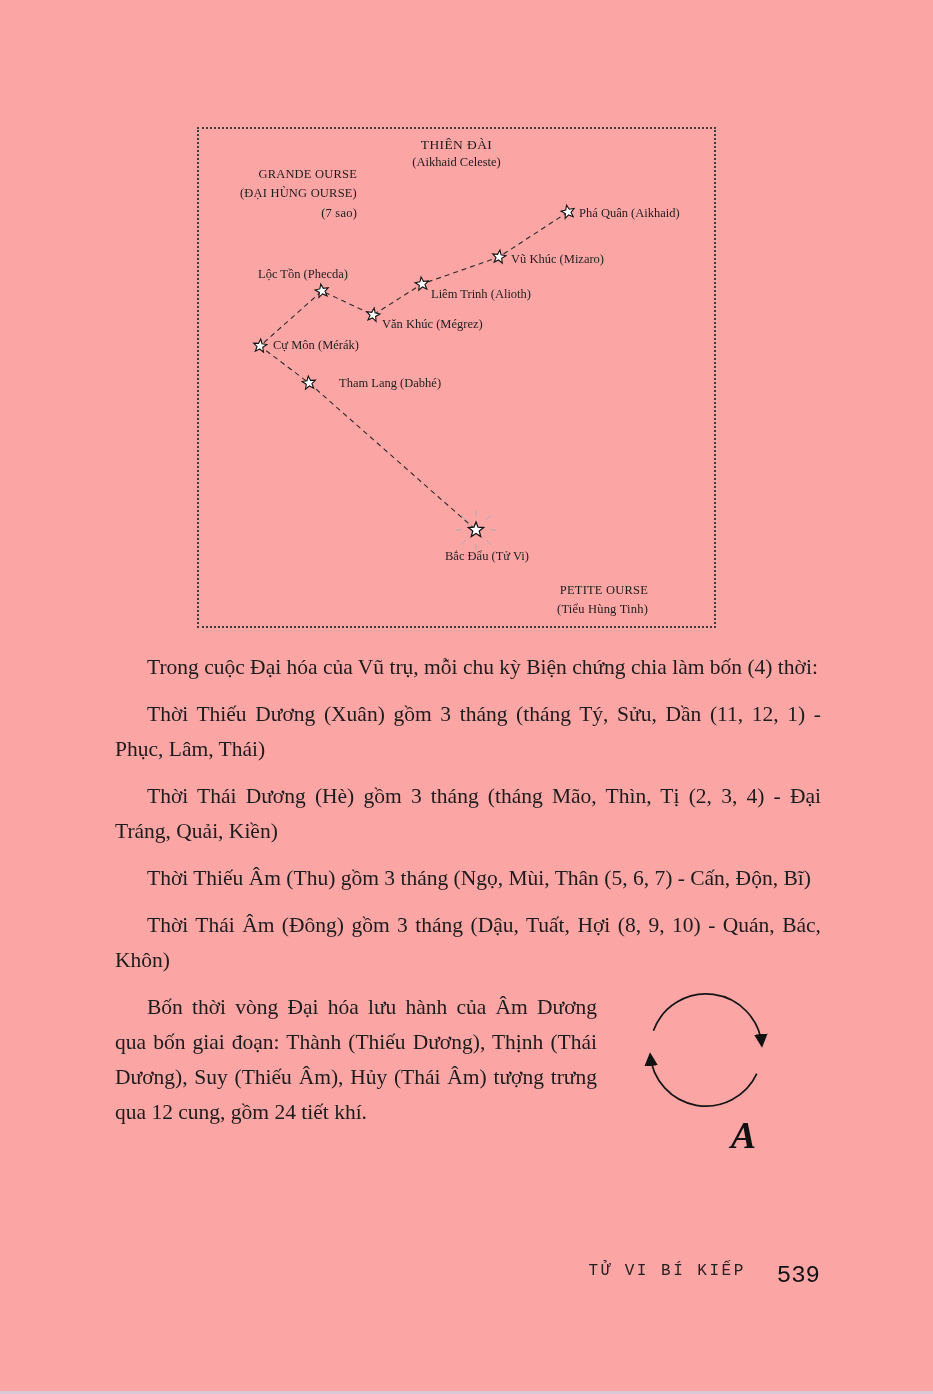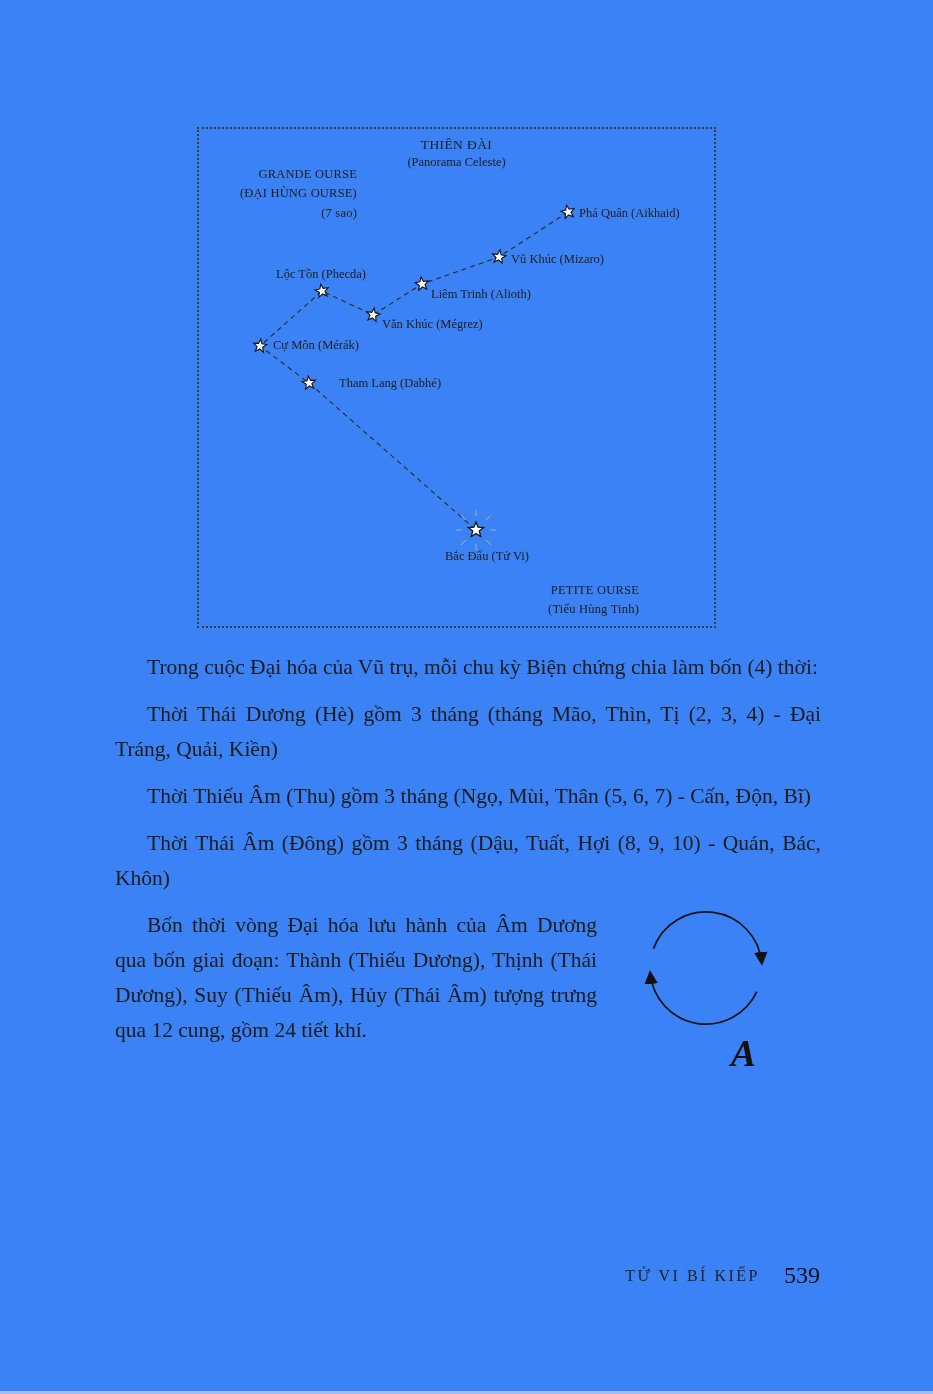--- a/index.html
+++ b/index.html
@@ -4,38 +4,38 @@
 <style>
   * { margin:0; padding:0; box-sizing:border-box; }
   html,body { width:933px; height:1394px; }
   body {
     background:#ffffff;
     font-family:"Liberation Serif", serif;
     color:#1c1c1c;
     position:relative;
     overflow:hidden;
   }
-  .page { position:absolute; inset:0; background:#3b82f6; }
+  .page { position:absolute; inset:0; background:#fca5a5; }
 
   
   .diagram {
     position:absolute; left:197px; top:127px; width:519px; height:501px;
     border:2px dotted #3c3c3c;
   }
   .diagram-title {
     position:absolute; top:7px; left:0; width:100%;
     text-align:center; font-size:13.5px; letter-spacing:.4px; line-height:1.35;
   }
   .diagram-title .sub { font-size:12.5px; letter-spacing:0; }
   .corner-label {
     position:absolute; text-align:right; font-size:12.5px; line-height:1.55;
     letter-spacing:.2px;
   }
   .grande { left:8px; top:36px; width:150px; }
-  .petite { left:288px; top:452px; width:152px; }
+  .petite { left:297px; top:452px; width:152px; }
   .constellation-svg { position:absolute; left:0; top:0; width:515px; height:497px; }
   .star-label {
     position:absolute; font-size:12.5px; white-space:nowrap;
     transform:translateY(-50%); color:#1e1e1e;text-align:center;
   }
 
   
   .body-text {
     position:absolute; left:115px; top:650px; width:706px;
     font-size:21.5px; line-height:35px; text-align:justify;
@@ -50,21 +50,21 @@
   .cycle-svg { position:absolute; left:15px; top:0; }
   .ornament {
     position:absolute; left:50%; top:140px; transform:translateX(-30%);
     font-size:38px; font-weight:bold; font-style:italic;
     font-family:"Liberation Serif", serif; color:#111;
   }
 
   
   .footer {
     position:absolute; right:113px; top:1262px;
-    display:flex; align-items:center; gap:24px;
+    display:flex; align-items:flex-start; gap:31px;font-family:Liberation Mono, monospace;
   }
   .footer .book { font-size:16px; letter-spacing:2.5px; color:#222; }
   .footer .page-num { font-size:24px; color:#111; }
 
   .page-edge {
     position:absolute; left:0; bottom:0; width:100%; height:3px;
     background:#ccd6ee; opacity:.7;
   }
 </style>
 </head>
@@ -97,46 +97,47 @@
       <use href="#star" transform="translate(223,155) rotate(-8)"></use>
       <use href="#star" transform="translate(174,186) rotate(10)"></use>
       <use href="#star" transform="translate(123,162) rotate(-10)"></use>
       <use href="#star" transform="translate(61,217) rotate(6)"></use>
       <use href="#star" transform="translate(110,254) rotate(-6)"></use>
       <use href="#star" transform="translate(277,401) rotate(0) scale(1.15)"></use>
     </svg>
 
     <div class="diagram-title">
       <div>THIÊN ĐÀI</div>
-      <div class="sub">(Panorama Celeste)</div>
+      <div class="sub">(Aikhaid Celeste)</div>
     </div>
 
     <div class="corner-label grande">
       <div>GRANDE OURSE</div>
       <div>(ĐẠI HÙNG OURSE)</div>
       <div>(7 sao)</div>
     </div>
 
     <div class="corner-label petite">
       <div>PETITE OURSE</div>
       <div>(Tiểu Hùng Tinh)</div>
     </div>
 
     <span class="star-label" style="left:380px; top:84px">Phá Quân (Aikhaid)</span>
     <span class="star-label" style="left:312px; top:130px">Vũ Khúc (Mizaro)</span>
     <span class="star-label" style="left:232px; top:165px">Liêm Trinh (Alioth)</span>
     <span class="star-label" style="left:183px; top:195px">Văn Khúc (Mégrez)</span>
-    <span class="star-label" style="left:77px;  top:145px">Lộc Tồn (Phecda)</span>
+    <span class="star-label" style="left:59px;  top:145px">Lộc Tồn (Phecda)</span>
     <span class="star-label" style="left:74px;  top:216px">Cự Môn (Mérák)</span>
     <span class="star-label" style="left:140px; top:254px">Tham Lang (Dabhé)</span>
     <span class="star-label" style="left:246px; top:427px">Bắc Đẩu (Tử Vi)</span>
   </div>
 
   <div class="body-text">
     <div class="para">Trong cuộc Đại hóa của Vũ trụ, mỗi chu kỳ Biện chứng chia làm bốn (4) thời:</div>
+    <div class="para">Thời Thiếu Dương (Xuân) gồm 3 tháng (tháng Tý, Sửu, Dần (11, 12, 1) - Phục, Lâm, Thái)</div>
     <div class="para">Thời Thái Dương (Hè) gồm 3 tháng (tháng Mão, Thìn, Tị (2, 3, 4) - Đại Tráng, Quải, Kiền)</div>
     <div class="para">Thời Thiếu Âm (Thu) gồm 3 tháng (Ngọ, Mùi, Thân (5, 6, 7) - Cấn, Độn, Bĩ)</div>
     <div class="para">Thời Thái Âm (Đông) gồm 3 tháng (Dậu, Tuất, Hợi (8, 9, 10) - Quán, Bác, Khôn)</div>
 
     <div class="para">
       <div class="figure">
         <svg class="cycle-svg" width="160" height="150" viewBox="0 0 160 150">
           <defs>
             <marker id="arr" markerWidth="9" markerHeight="9" refX="6.5" refY="4" orient="auto">
               <path d="M0,0 L8,4 L0,8 z" fill="#111"></path>

